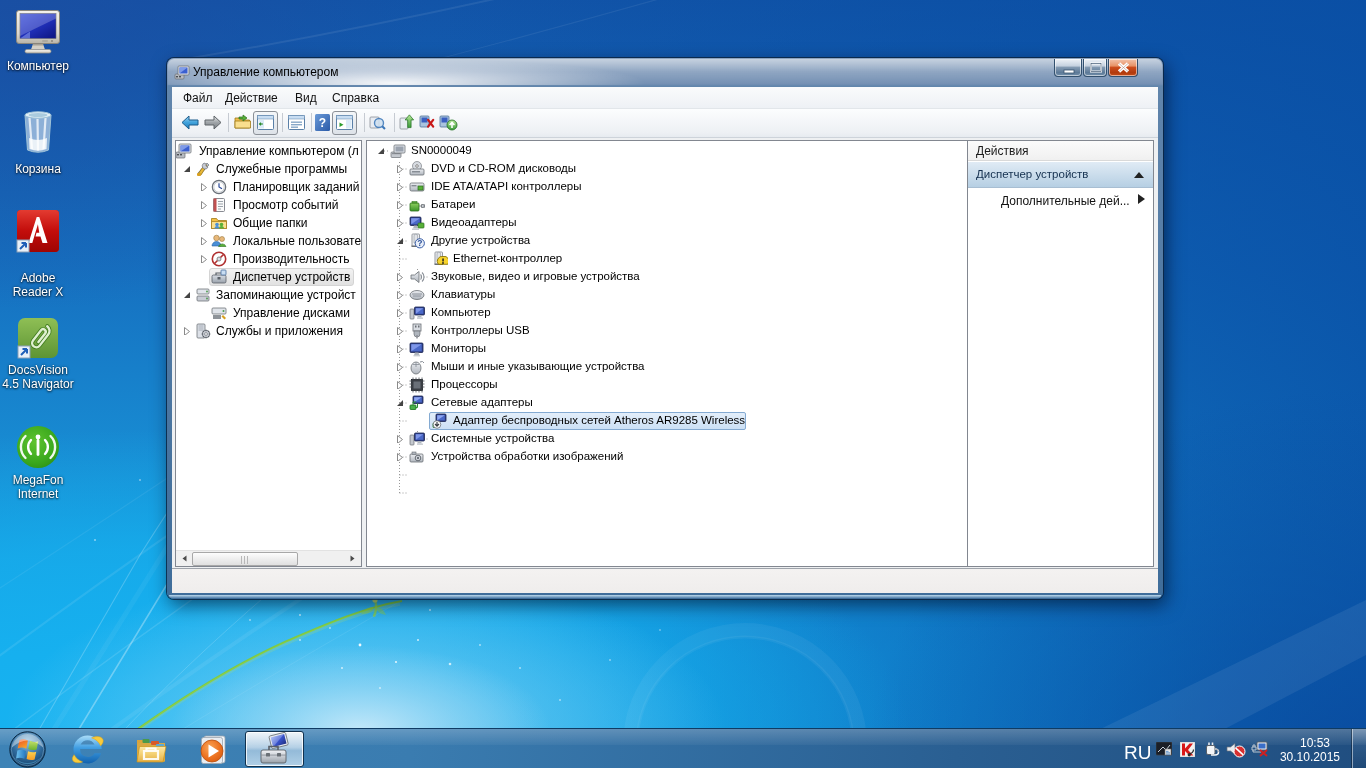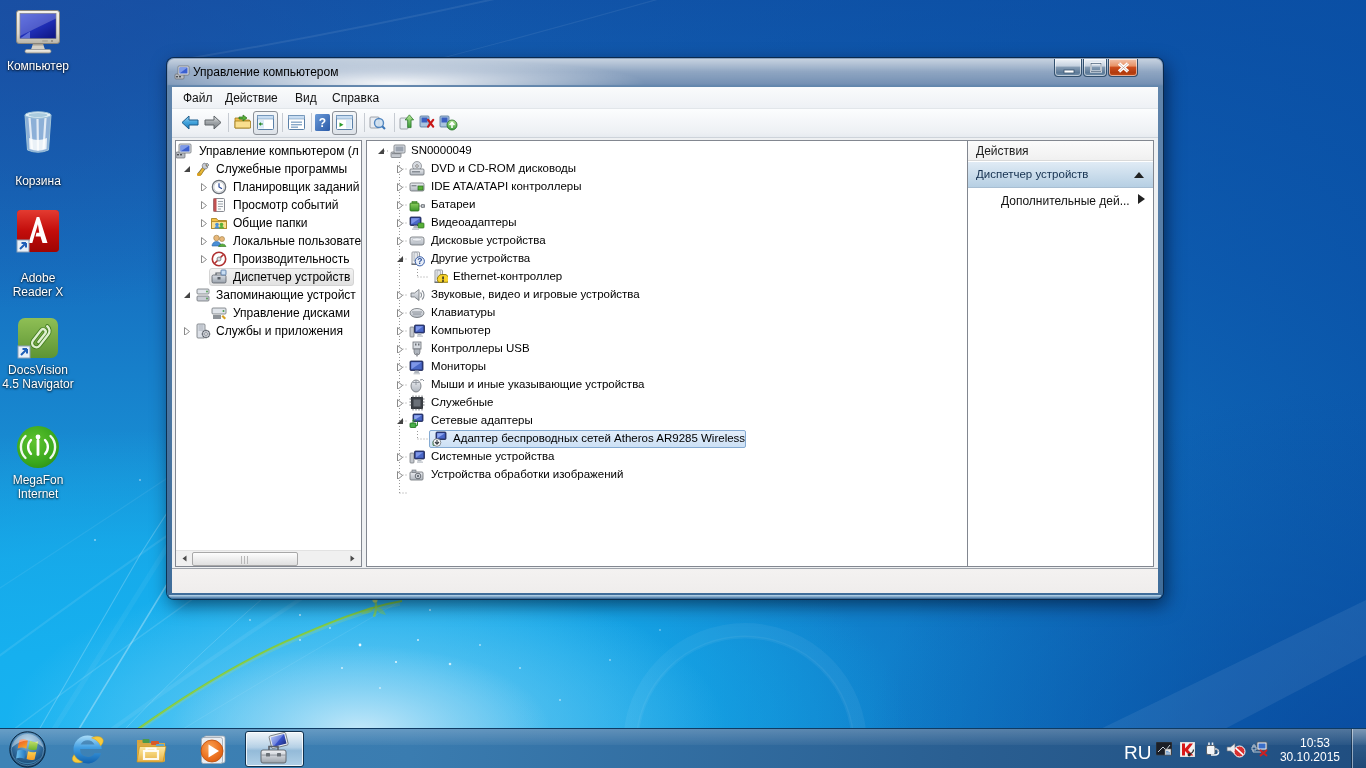--- a/index.html
+++ b/index.html
@@ -159,21 +159,21 @@
 </div>
 <div class="dicon" style="left:0px;top:108px">
 <svg width="44" height="48" viewBox="0 0 44 48">
 <path d="M9 7 Q22 12 35 7 L32.5 42 Q22 46.5 11.5 42 Z" fill="#dcebf5" opacity=".6"></path>
 <path d="M9 7 Q22 12 35 7 L32.5 42 Q22 46.5 11.5 42 Z" fill="none" stroke="#9fc3d8" stroke-width="1"></path>
 <path d="M13 30 Q22 34 31 30 L30.5 41 Q22 44.5 13.5 41 Z" fill="#f4f8fb" opacity=".9"></path>
 <path d="M13.5 10 L16 41 M21.5 11 L22 42.5 M29.5 10 L27.5 41" stroke="#ffffff" stroke-width="2.2" opacity=".75" fill="none"></path>
 <ellipse cx="22" cy="7" rx="13" ry="3.2" fill="#e4f0f7" stroke="#9fc3d8" stroke-width="1"></ellipse>
 <ellipse cx="22" cy="7" rx="9.5" ry="2" fill="#aacbde"></ellipse>
 </svg>
-<div style="margin-top:18px">Корзина</div>
+<div style="margin-top:6px">Корзина</div>
 </div>
 <div class="dicon" style="left:0px;top:208px">
 <svg width="46" height="46" viewBox="0 0 46 46">
 <rect x="2" y="2" width="42" height="42" rx="4" fill="#c6100e"></rect>
 <rect x="2" y="2" width="42" height="42" rx="4" fill="url(#adg)"></rect>
 <linearGradient id="adg" x1="0" y1="0" x2="0" y2="1">
         <stop offset="0" stop-color="#e33b31"></stop>
         <stop offset=".5" stop-color="#c30d0b"></stop>
         <stop offset="1" stop-color="#9e0503"></stop>
       </linearGradient>
@@ -566,30 +566,20 @@
             <rect x="2.2" y="3.2" width="8.6" height="6" fill="#4a68c8"></rect>
             <path d="M2.2 3.2 l8.6 0 -8.6 6 z" fill="#7e96e8"></path>
             <path d="M5 10.5 h3 l1 3 h-5 z" fill="#b0b6be"></path>
             <rect x="3" y="13.5" width="7" height="1.5" fill="#c8ccd2"></rect>
             <rect x="9" y="8" width="6" height="5" rx=".8" fill="#58b038" stroke="#2c701c" stroke-width=".7"></rect>
           </svg>
           <span class="tx" style="left:64px">Видеоадаптеры</span>
         </div>
 <div class="row">
           <svg class="ar" style="left:29px" width="8" height="8">
-            <path d="M1.5 0.5 L6.5 4.5 L1.5 8.5 Z" fill="#fff" stroke="#8a8a8a"></path>
-          </svg>
-          <svg class="ic" style="left:42px" width="16" height="16" viewBox="0 0 16 16">
-            <rect x="1" y="4" width="14" height="8" rx="2" fill="url(#dr1)" stroke="#6a6e74" stroke-width=".8"></rect>
-            <ellipse cx="8" cy="6.5" rx="5" ry="1.6" fill="#eef0f4" stroke="#9aa0a8" stroke-width=".5"></ellipse>
-          </svg>
-          <span class="tx" style="left:64px">Дисковые устройства</span>
-        </div>
-<div class="row">
-          <svg class="ar" style="left:29px" width="8" height="8">
             <path d="M7 1 V7 H1 Z" fill="#444"></path>
           </svg>
           <svg class="ic" style="left:42px" width="16" height="16" viewBox="0 0 16 16">
             <rect x="3" y="1" width="7.5" height="12.5" rx=".8" fill="#f2f3f5" stroke="#8a8f96" stroke-width=".9"></rect>
             <path d="M5 3 a1.8 1.8 0 0 1 3.6 0 v7 h-3.6 z" fill="#e2e4e8" stroke="#9aa0a8" stroke-width=".7"></path>
             <rect x="2.5" y="12.5" width="8.5" height="1.5" fill="#6a6f76"></rect>
             <circle cx="10.8" cy="10.3" r="4.6" fill="#e8eef8" stroke="#3a5fa8" stroke-width="1"></circle>
             <text x="10.8" y="13.4" font-size="8.5" font-weight="bold" font-family="Liberation Sans" fill="#2a4f98" text-anchor="middle">?</text>
           </svg>
           <span class="tx" style="left:64px">Другие устройства</span>
@@ -678,21 +668,21 @@
         </div>
 <div class="row">
           <svg class="ar" style="left:29px" width="8" height="8">
             <path d="M1.5 0.5 L6.5 4.5 L1.5 8.5 Z" fill="#fff" stroke="#8a8a8a"></path>
           </svg>
           <svg class="ic" style="left:42px" width="16" height="16" viewBox="0 0 16 16">
             <rect x="2.5" y="2.5" width="11" height="11" fill="#3a3e44" stroke="#1a1e24" stroke-width=".8"></rect>
             <rect x="4.5" y="4.5" width="7" height="7" fill="#6a7078"></rect>
             <path d="M4 0.5 v2 M7 0.5 v2 M10 0.5 v2 M13 0.5 v2 M4 13.5 v2 M7 13.5 v2 M10 13.5 v2 M13 13.5 v2 M0.5 4 h2 M0.5 7 h2 M0.5 10 h2 M13.5 4 h2 M13.5 7 h2 M13.5 10 h2" stroke="#5a5e64" stroke-width=".9"></path>
           </svg>
-          <span class="tx" style="left:64px">Служебные</span>
+          <span class="tx" style="left:64px">Процессоры</span>
         </div>
 <div class="row">
           <svg class="ar" style="left:29px" width="8" height="8">
             <path d="M7 1 V7 H1 Z" fill="#444"></path>
           </svg>
           <svg class="ic" style="left:42px" width="16" height="16" viewBox="0 0 16 16">
             <rect x="4" y="1" width="10" height="7.5" rx="1" fill="#30418a" stroke="#1a2450" stroke-width=".8"></rect>
             <rect x="5.2" y="2.2" width="7.6" height="5.1" fill="#4a68c8"></rect>
             <path d="M5.2 2.2 l7.6 0 -7.6 5.1 z" fill="#8ea6f0"></path>
             <rect x="1" y="10" width="6" height="4.5" rx=".8" fill="#4ab04a" stroke="#1c6c1c" stroke-width=".8"></rect>

